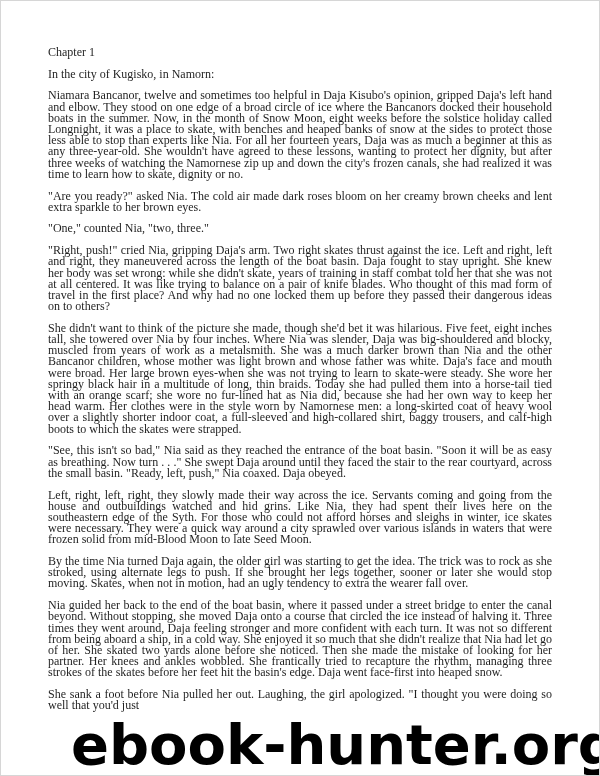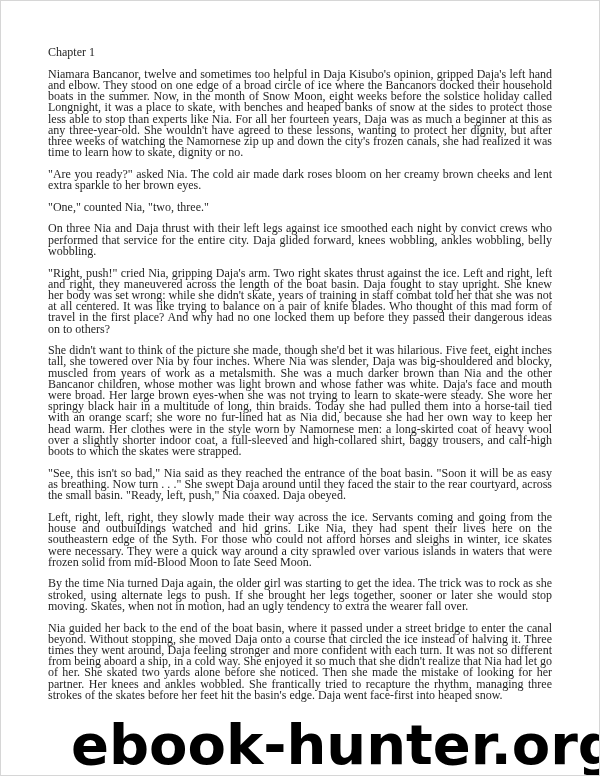--- a/index.html
+++ b/index.html
@@ -42,25 +42,26 @@
     color: #000000;
     letter-spacing: 0px;
   }
 </style>
 </head>
 <body>
 
 <div class="page">
   <div class="content">
     <p class="para heading">Chapter 1</p>
+    <p class="para">In the city of Kugisko, in Namorn:</p>
     <p class="para">Niamara Bancanor, twelve and sometimes too helpful in Daja Kisubo's opinion, gripped Daja's left hand and elbow. They stood on one edge of a broad circle of ice where the Bancanors docked their household boats in the summer. Now, in the month of Snow Moon, eight weeks before the solstice holiday called Longnight, it was a place to skate, with benches and heaped banks of snow at the sides to protect those less able to stop than experts like Nia. For all her fourteen years, Daja was as much a beginner at this as any three-year-old. She wouldn't have agreed to these lessons, wanting to protect her dignity, but after three weeks of watching the Namornese zip up and down the city's frozen canals, she had realized it was time to learn how to skate, dignity or no.</p>
     <p class="para">"Are you ready?" asked Nia. The cold air made dark roses bloom on her creamy brown cheeks and lent extra sparkle to her brown eyes.</p>
     <p class="para">"One," counted Nia, "two, three."</p>
-    <p class="para">On three Nia and Daja thrust with their left legs against ice smoothed each night by convict crews who performed that service for the entire city. Daja glided forward, knees wobbling, ankles wobbling, belly wobbling.</p>
     <p class="para">"Right, push!" cried Nia, gripping Daja's arm. Two right skates thrust against the ice. Left and right, left and right, they maneuvered across the length of the boat basin. Daja fought to stay upright. She knew her body was set wrong: while she didn't skate, years of training in staff combat told her that she was not at all centered. It was like trying to balance on a pair of knife blades. Who thought of this mad form of travel in the first place? And why had no one locked them up before they passed their dangerous ideas on to others?</p>
     <p class="para">She didn't want to think of the picture she made, though she'd bet it was hilarious. Five feet, eight inches tall, she towered over Nia by four inches. Where Nia was slender, Daja was big-shouldered and blocky, muscled from years of work as a metalsmith. She was a much darker brown than Nia and the other Bancanor children, whose mother was light brown and whose father was white. Daja's face and mouth were broad. Her large brown eyes-when she was not trying to learn to skate-were steady. She wore her springy black hair in a multitude of long, thin braids. Today she had pulled them into a horse-tail tied with an orange scarf; she wore no fur-lined hat as Nia did, because she had her own way to keep her head warm. Her clothes were in the style worn by Namornese men: a long-skirted coat of heavy wool over a slightly shorter indoor coat, a full-sleeved and high-collared shirt, baggy trousers, and calf-high boots to which the skates were strapped.</p>
     <p class="para">"See, this isn't so bad," Nia said as they reached the entrance of the boat basin. "Soon it will be as easy as breathing. Now turn . . ." She swept Daja around until they faced the stair to the rear courtyard, across the small basin. "Ready, left, push," Nia coaxed. Daja obeyed.</p>
     <p class="para">Left, right, left, right, they slowly made their way across the ice. Servants coming and going from the house and outbuildings watched and hid grins. Like Nia, they had spent their lives here on the southeastern edge of the Syth. For those who could not afford horses and sleighs in winter, ice skates were necessary. They were a quick way around a city sprawled over various islands in waters that were frozen solid from mid-Blood Moon to late Seed Moon.</p>
     <p class="para">By the time Nia turned Daja again, the older girl was starting to get the idea. The trick was to rock as she stroked, using alternate legs to push. If she brought her legs together, sooner or later she would stop moving. Skates, when not in motion, had an ugly tendency to extra the wearer fall over.</p>
     <p class="para">Nia guided her back to the end of the boat basin, where it passed under a street bridge to enter the canal beyond. Without stopping, she moved Daja onto a course that circled the ice instead of halving it. Three times they went around, Daja feeling stronger and more confident with each turn. It was not so different from being aboard a ship, in a cold way. She enjoyed it so much that she didn't realize that Nia had let go of her. She skated two yards alone before she noticed. Then she made the mistake of looking for her partner. Her knees and ankles wobbled. She frantically tried to recapture the rhythm, managing three strokes of the skates before her feet hit the basin's edge. Daja went face-first into heaped snow.</p>
+    <p class="para">She sank a foot before Nia pulled her out. Laughing, the girl apologized. "I thought you were doing so well that you'd just</p>
   </div>
   <div class="watermark">ebook-hunter.org</div>
 </div>
 
 </body></html>

